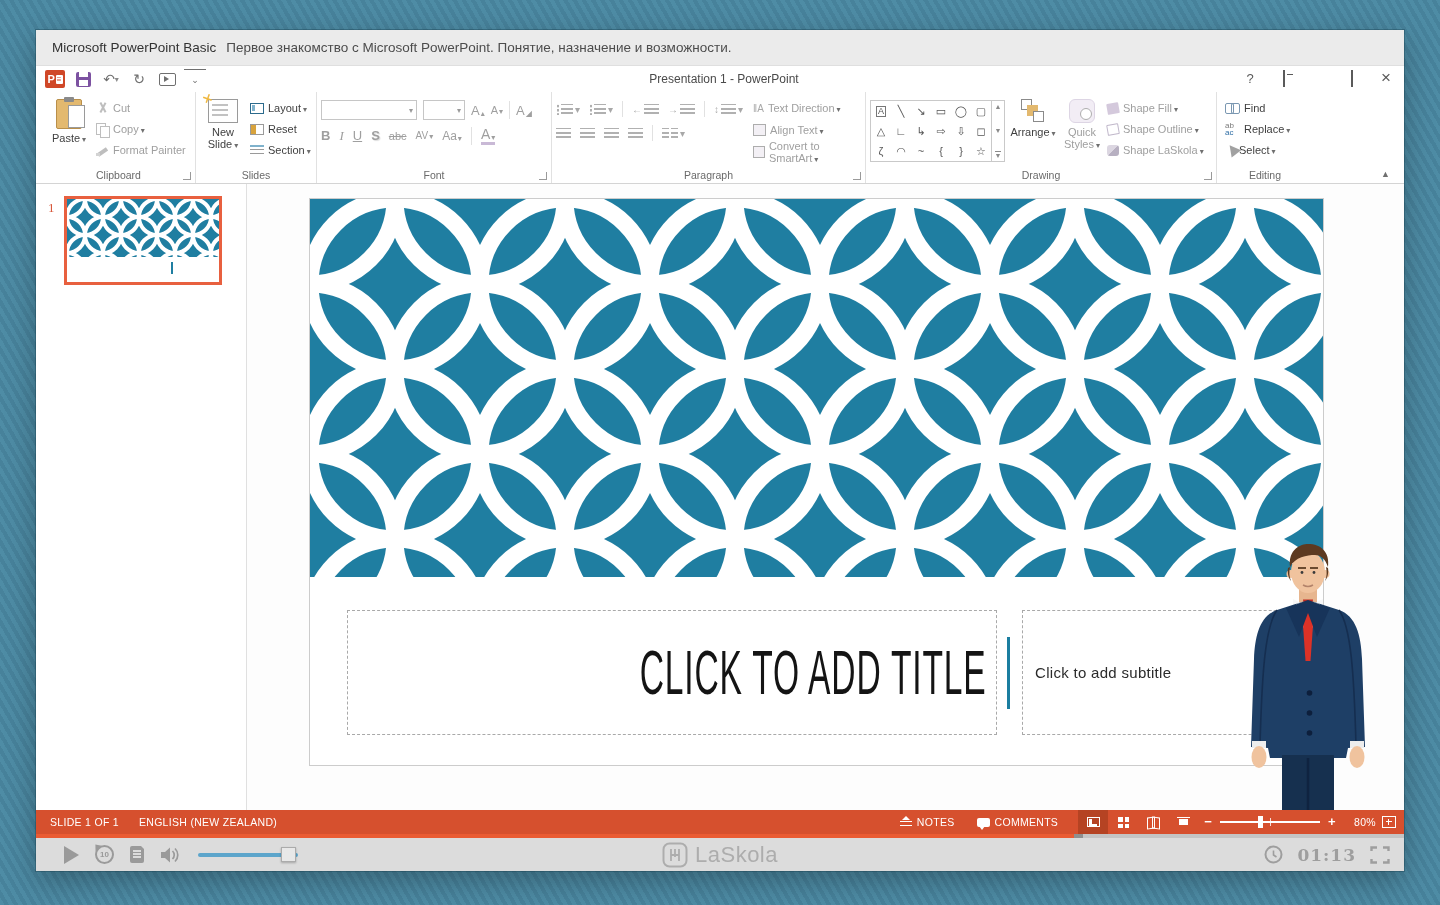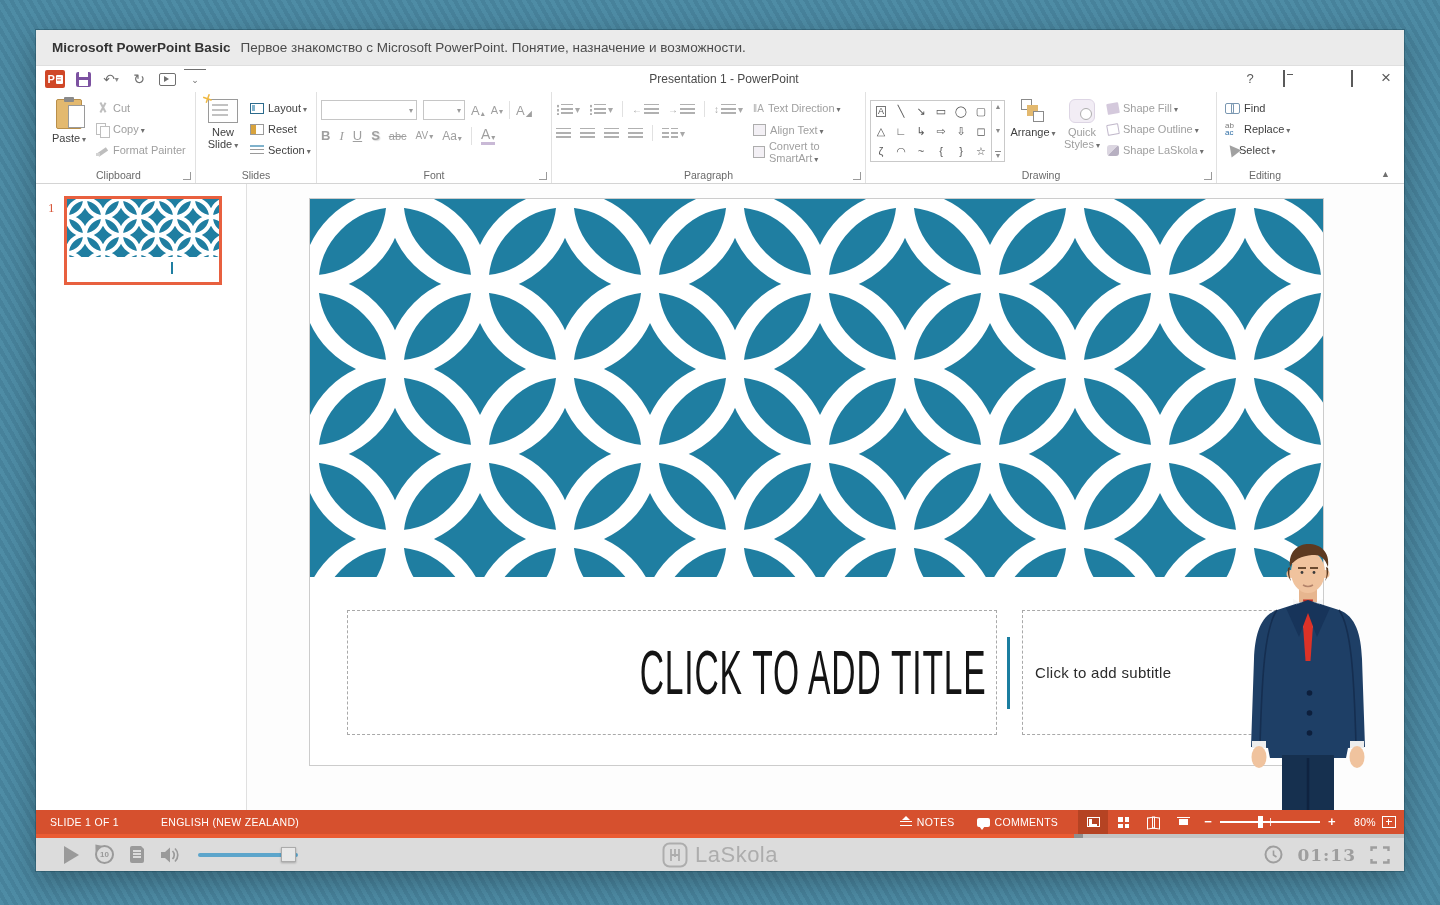--- a/index.html
+++ b/index.html
@@ -7,21 +7,21 @@
   body{
     font-family:"Liberation Sans",sans-serif;
     background:repeating-linear-gradient(60deg,#4e8ca5 0 4px,#47829b 4px 8px);
     position:relative;color:#3f3f3f;
   }
   .window{position:absolute;left:36px;top:30px;width:1368px;height:841px;background:#fff;
     box-shadow:0 0 0 1px rgba(20,60,75,.35),0 10px 28px rgba(0,0,0,.28);
     display:flex;flex-direction:column;}
   
   .lesson-header{height:36px;background:#EBEBEB;border-bottom:1px solid #DFDFDF;display:flex;align-items:center;padding:0 16px;gap:10px;flex:none}
-  .lesson-header .prod{font-weight:bold;font-size:13.5px;color:#333}
+  .lesson-header .prod{font-weight:normal;font-size:13.5px;color:#333}
   .lesson-header .topic{font-size:13.5px;color:#4c4c4c}
   
   .qat-row{height:26px;flex:none;position:relative;display:flex;align-items:center;padding-left:8px;gap:6px;background:#fff}
   .qat-btn{width:22px;height:20px;display:flex;align-items:center;justify-content:center;font-size:14px;color:#6f6f6f;cursor:pointer}
   .ppt-logo{width:20px;height:18px;background:#D04727;border-radius:2px;color:#fff;font-size:11px;font-weight:bold;display:flex;align-items:center;justify-content:center}
   .ppt-logo i{font-style:normal;background:#fff;color:#D04727;font-size:8px;line-height:9px;padding:0 1px;margin-left:1px;border-radius:1px}
   .save-ic{width:15px;height:15px;background:#7C52A1;border-radius:2px;position:relative}
   .save-ic:before{content:"";position:absolute;left:3px;top:0;width:9px;height:5px;background:#fff}
   .save-ic:after{content:"";position:absolute;left:3px;bottom:1px;width:9px;height:6px;background:#fff}
   .mini-caret{font-size:8px;color:#8a8a8a}
@@ -143,21 +143,21 @@
   .ph-title .big{font-size:42px;font-weight:500;letter-spacing:1px;color:#141414;transform:scale(.8,1.52);transform-origin:right center;display:inline-block;white-space:nowrap;font-family:"Liberation Sans",sans-serif}
   .tdivider{position:absolute;left:697px;top:438px;width:3px;height:72px;background:#1B7EA0}
   .ph-sub{left:712px;top:411px;width:290px;height:125px;display:flex;align-items:center;padding-left:12px}
   .ph-sub .subtxt{font-size:15px;color:#2b2b2b;letter-spacing:.3px}
   
   .man{position:absolute;left:1201px;top:513px;width:142px;height:267px;z-index:30;pointer-events:none}
   
   .status-bar{height:24px;flex:none;background:#D6502E;display:flex;align-items:center;color:#fff;font-size:10.5px;letter-spacing:.3px;padding:0 8px;position:relative;z-index:40}
   .sb-item{display:flex;align-items:center;gap:5px;cursor:pointer;height:24px;padding:0 6px}
   .sb-text{cursor:default}
-  .sb-lang{margin-left:30px}
+  .sb-lang{margin-left:8px}
   .sb-right{margin-left:auto;display:flex;align-items:center;height:24px}
   .ic-notes{width:12px;height:10px;background:
      linear-gradient(#fff,#fff) 0 4px/12px 1.4px no-repeat,
      linear-gradient(#fff,#fff) 0 8px/12px 1.4px no-repeat;position:relative}
   .ic-notes:before{content:"";position:absolute;left:2px;top:-1px;border-left:4px solid transparent;border-right:4px solid transparent;border-bottom:4px solid #fff}
   .ic-comment{width:13px;height:9px;background:#fff;border-radius:2px;position:relative}
   .ic-comment:before{content:"";position:absolute;left:2px;bottom:-3px;border-left:3px solid transparent;border-right:3px solid transparent;border-top:4px solid #fff}
   .viewbtn{width:30px;height:24px;display:flex;align-items:center;justify-content:center;cursor:pointer}
   .viewbtn.active{background:#B54323}
   .ic-normal{width:13px;height:10px;border:1.4px solid #fff;position:relative}

